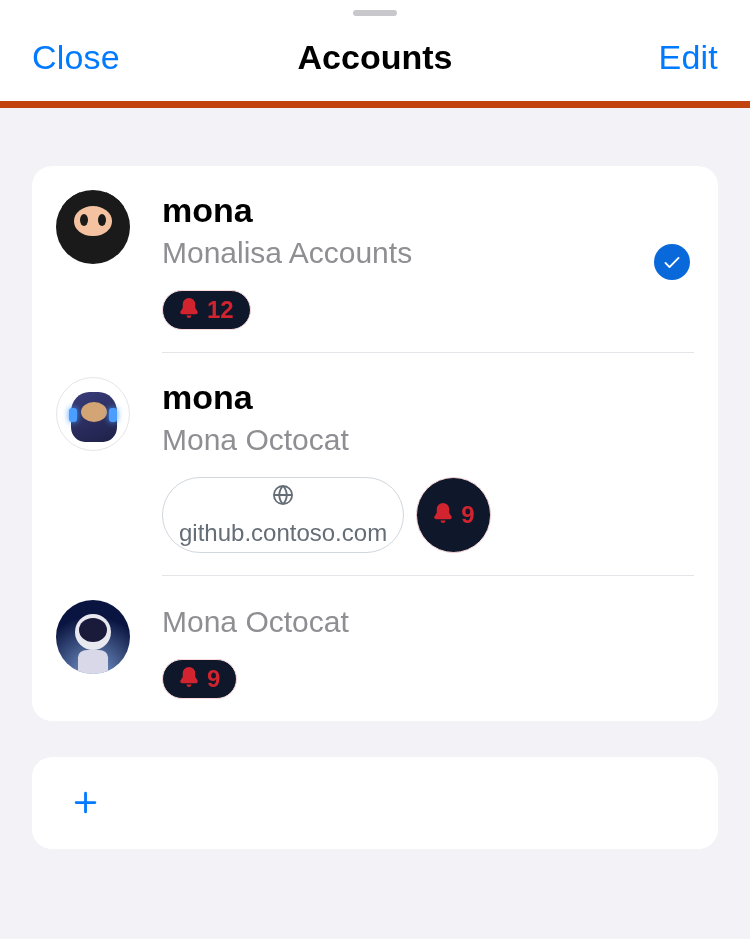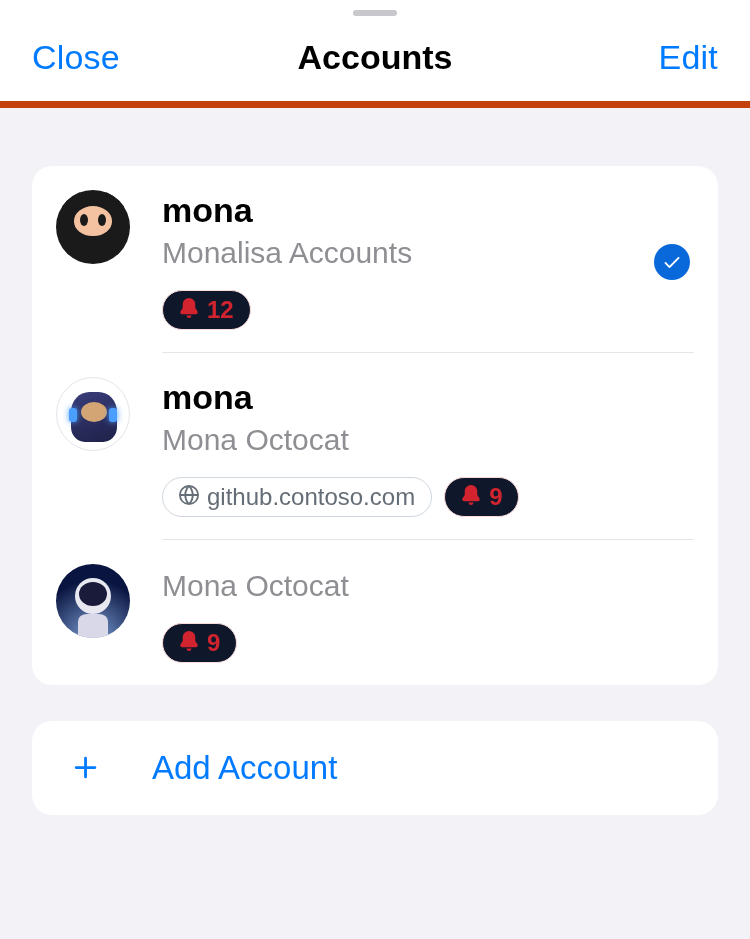--- a/index.html
+++ b/index.html
@@ -234,20 +234,21 @@
     .badge-notification {
       background: #0f172a;
       border: 1px solid #fbdadb;
       color: #d1242f;
     }
     .badge-server {
       background: #ffffff;
       border: 1.5px solid #d0d7de;
       color: #656d76;
       font-weight: 400;
+      flex-direction: column;
     }
     .checkmark-circle {
       position: absolute;
       right: 28px;
       top: 78px;
       width: 36px;
       height: 36px;
       background: #0969da;
       border-radius: 50%;
       display: flex;
@@ -372,15 +373,14 @@
     </div>
 
   </div>
 
   <div class="add-account-card">
     <div class="add-account-icon">
       <svg width="30" height="30" viewBox="0 0 16 16" fill="#007aff">
           <path d="M7.75 2a.75.75 0 0 1 .75.75V7h4.25a.75.75 0 0 1 0 1.5H8.5v4.25a.75.75 0 0 1-1.5 0V8.5H2.75a.75.75 0 0 1 0-1.5H7V2.75A.75.75 0 0 1 7.75 2Z"></path>
         </svg>
     </div>
-    <div class="add-account-label">Add Account</div>
   </div>
 </div>
 
 </body></html>

